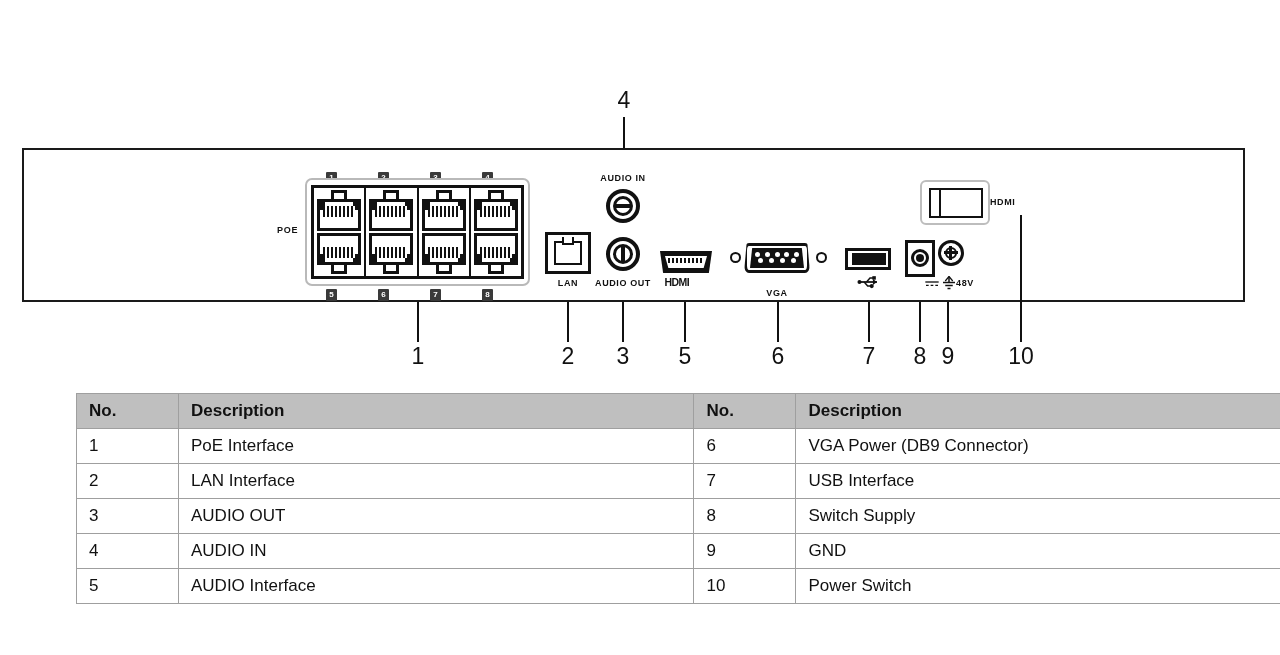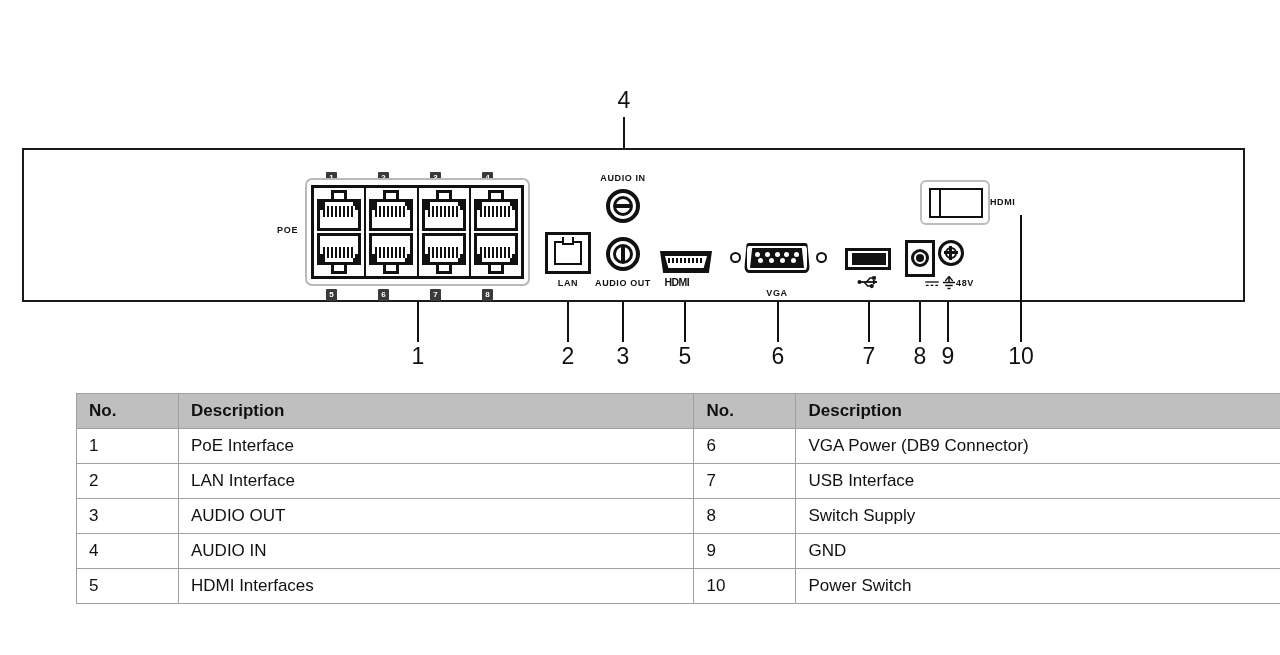--- a/index.html
+++ b/index.html
@@ -695,20 +695,20 @@
         <td>Switch Supply</td>
       </tr>
       <tr>
         <td>4</td>
         <td>AUDIO IN</td>
         <td>9</td>
         <td>GND</td>
       </tr>
       <tr>
         <td>5</td>
-        <td>HDMI Interfaces</td>
+        <td>AUDIO Interface</td>
         <td>10</td>
         <td>Power Switch</td>
       </tr>
     </tbody>
   </table>
 
 </div>
 
 </body></html>

